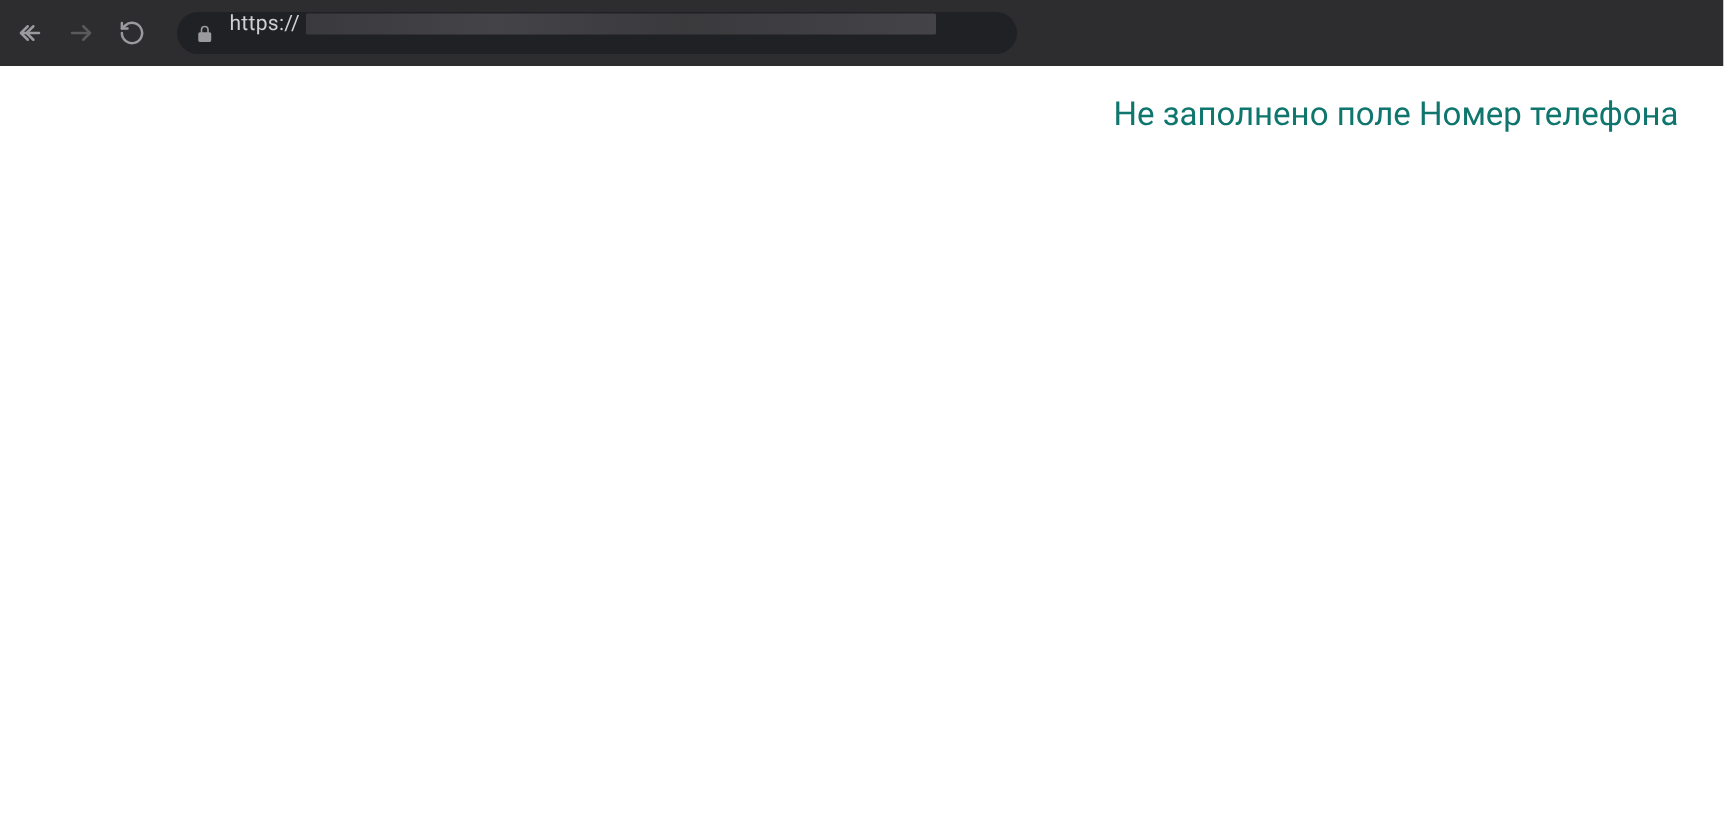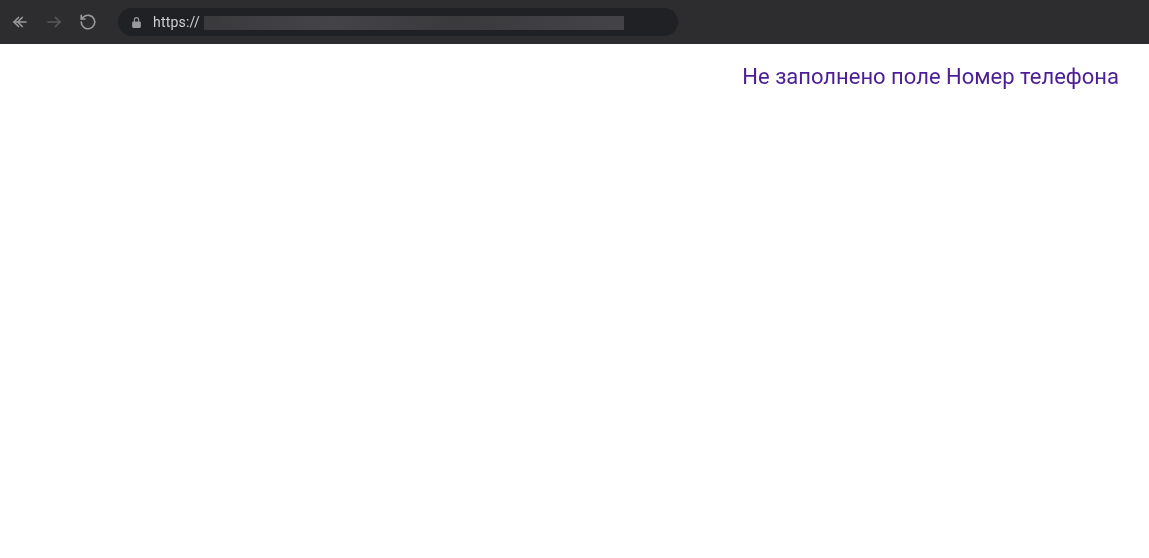--- a/index.html
+++ b/index.html
@@ -37,21 +37,20 @@
     }
     .nav-btn.disabled {
       color: #5a5a5c;
     }
     .address-bar {
       flex: 1;
       background: #202124;
       border-radius: 14px;
       height: 28px;
       display: flex;
-      align-items: center;
       padding: 0 12px;
       gap: 10px;
       margin-left: 6px;
       max-width: 560px;
     }
     .lock-icon {
       color: #9a9a9e;
       display: flex;
       align-items: center;
     }
@@ -77,21 +76,21 @@
     .page-content {
       background: #ffffff;
       height: calc(558px - 44px);
       position: relative;
     }
     .error-message {
       position: absolute;
       top: 20px;
       right: 30px;
       font-size: 22px;
-      color: #4c1d95;
+      color: #0f766e;
       font-weight: 400;
     }
   </style>
 </head>
 <body>
 
 <div class="browser-chrome">
   <div class="nav-btn">
     <svg viewBox="0 0 24 24" fill="none" stroke="currentColor" stroke-width="2.2" stroke-linecap="round" stroke-linejoin="round">
       <polyline points="15 18 9 12 15 6"></polyline>

